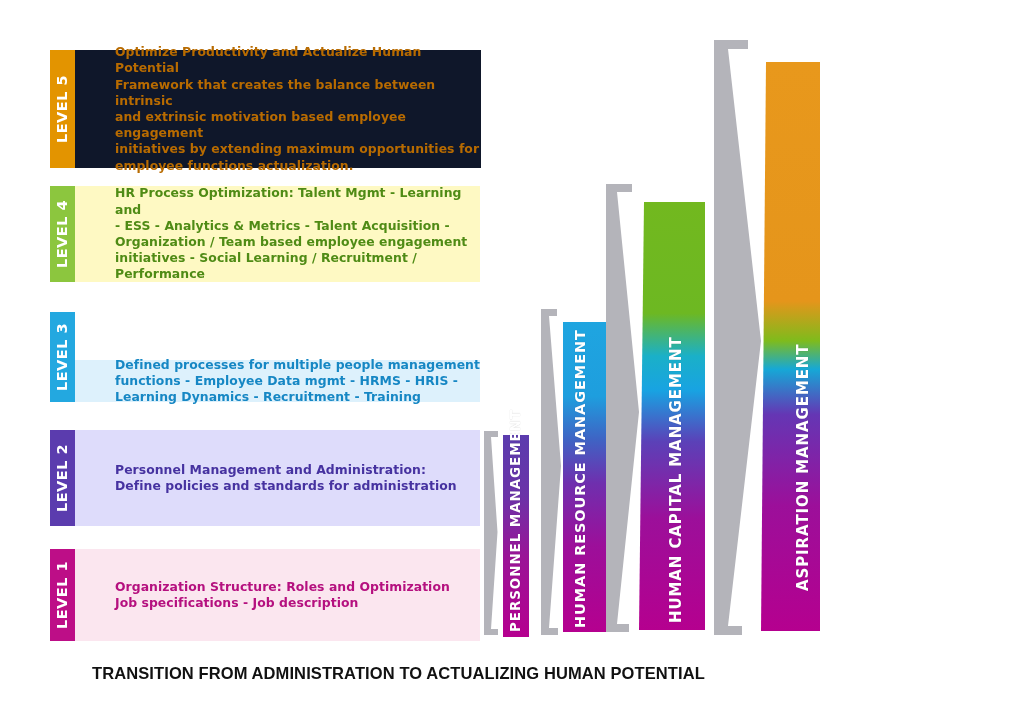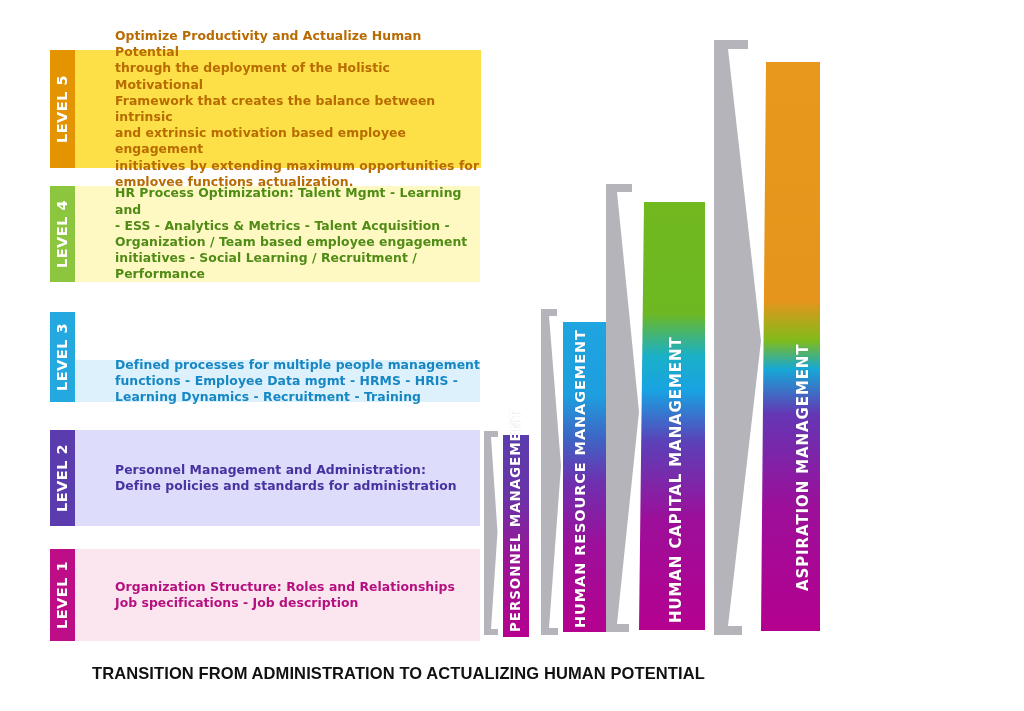--- a/index.html
+++ b/index.html
@@ -62,23 +62,22 @@
 </style>
 </head>
 <body>
 
 <div id="stage">
 
   <div class="level-row" style="left:50px;top:50px;width:431px;height:118px;">
     <div class="level-tab" style="background:#e39400;">
       <span>LEVEL 5</span>
     </div>
-    <div class="level-body" style="background:#fde047;color:#b86b00;">
+    <div class="level-body" style="background:#0f172a;color:#b86b00;">
       <p>Optimize Productivity and Actualize Human Potential</p>
-      <p>through the deployment of the Holistic Motivational</p>
       <p>Framework that creates the balance between intrinsic</p>
       <p>and extrinsic motivation based employee engagement</p>
       <p>initiatives by extending maximum opportunities for</p>
       <p>employee functions actualization.</p>
     </div>
   </div>
 
   <div class="level-row" style="left:50px;top:186px;width:430px;height:96px;">
     <div class="level-tab" style="background:#8cc63e;">
       <span>LEVEL 4</span>
@@ -110,21 +109,21 @@
       <p>Personnel Management and Administration:</p>
       <p>Define policies and standards for administration</p>
     </div>
   </div>
 
   <div class="level-row" style="left:50px;top:549px;width:430px;height:92px;">
     <div class="level-tab" style="background:#bd0e87;">
       <span>LEVEL 1</span>
     </div>
     <div class="level-body" style="background:#fbe6ef;color:#b5107f;">
-      <p>Organization Structure: Roles and Relationships</p>
+      <p>Organization Structure: Roles and Optimization</p>
       <p>Job specifications - Job description</p>
     </div>
   </div>
 
   <div class="bar-unit" style="left:484px;top:428px;width:70px;height:216px;">
     <svg width="70" height="216" viewBox="0 0 70 216">
       <defs>
         <linearGradient id="g1" x1="0" y1="0" x2="0" y2="1">
           <stop offset="0%" stop-color="#5b3cae"></stop>
           <stop offset="30%" stop-color="#6b33a8"></stop>

